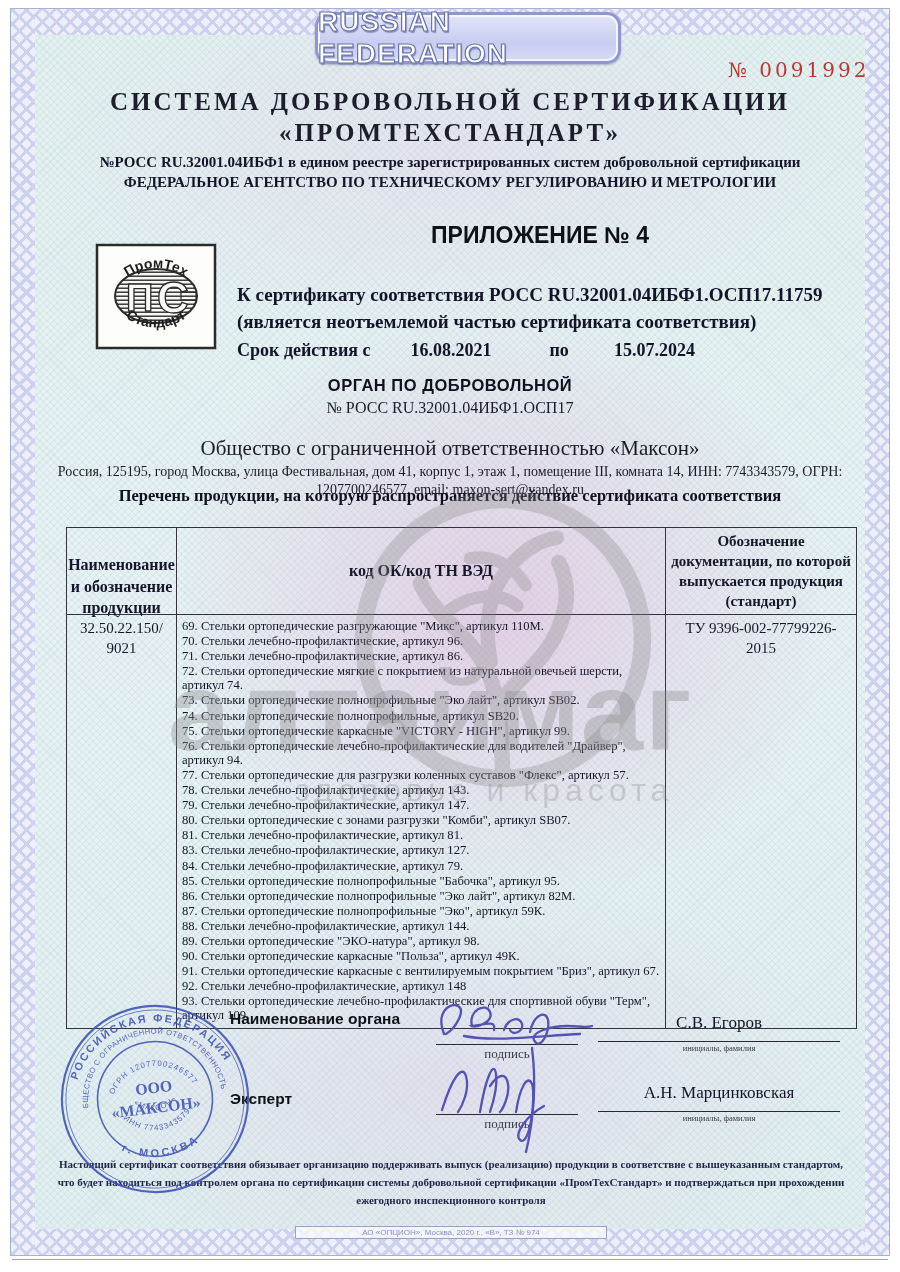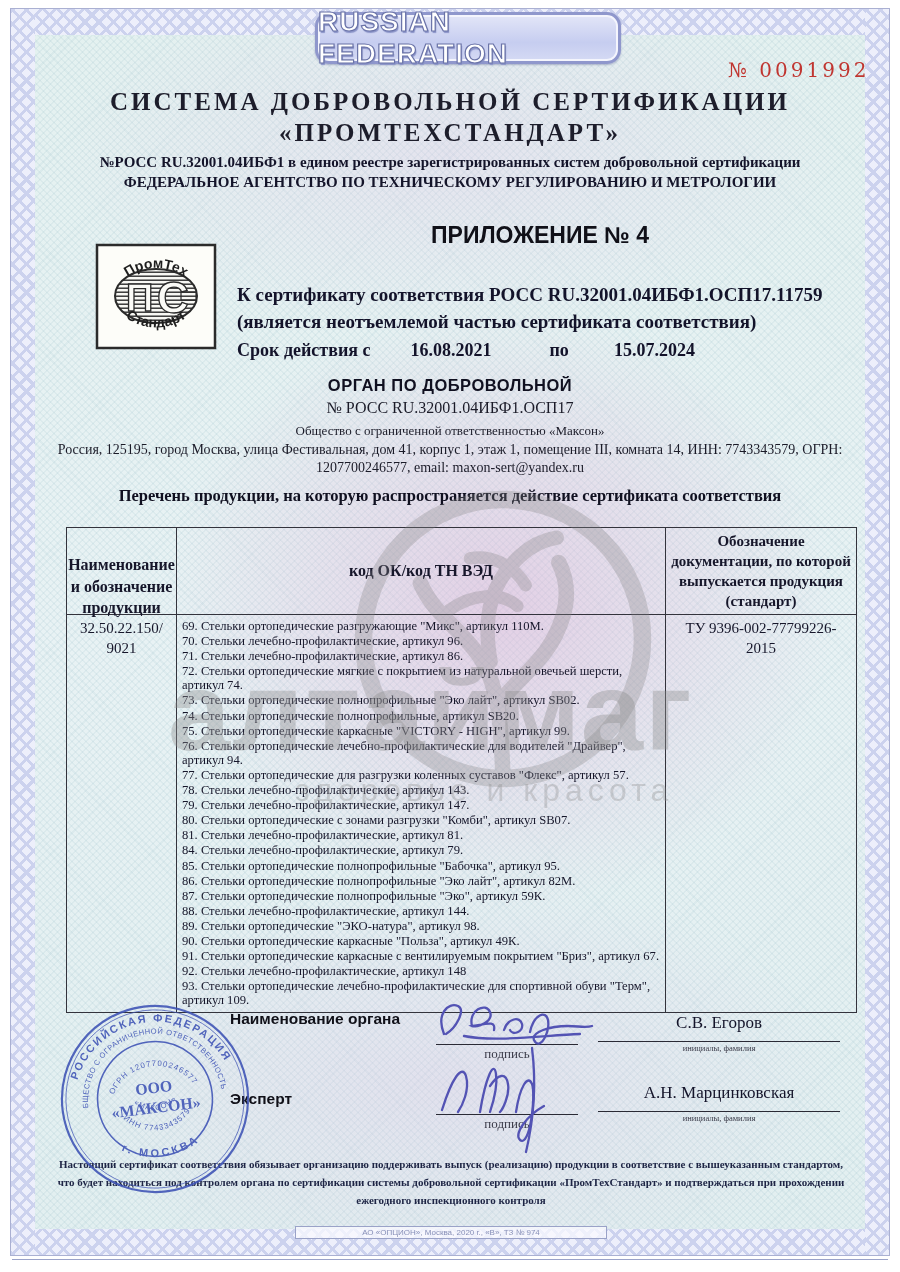--- a/index.html
+++ b/index.html
@@ -59,21 +59,21 @@
       font-weight:bold;font-size:19px;line-height:1.4;color:#13132a;}
 
   .validity{position:absolute;left:237px;top:340px;z-index:3;display:flex;align-items:baseline;
       font-weight:bold;font-size:18px;color:#13132a;}
   .validity .v-from{margin-left:40px;} .validity .v-po{margin-left:58px;} .validity .v-to{margin-left:45px;}
 
   .org{position:absolute;left:55px;top:376px;width:790px;text-align:center;z-index:3;}
   .org-head{font-family:"Liberation Sans","DejaVu Sans",sans-serif;font-weight:bold;font-size:16.5px;
       letter-spacing:.5px;color:#101020;}
   .org-number{font-size:16px;margin-top:4px;}
-  .org-name{font-size:13px;margin-top:6px;}
+  .org-name{font-size:21px;margin-top:19px;}
   .org-address{font-size:14px;margin-top:2px;line-height:1.25;}
 
   .list-head{position:absolute;left:55px;top:486px;width:790px;text-align:center;z-index:3;
       font-weight:bold;font-size:16.5px;color:#101020;}
 
   
   .ptable{position:absolute;left:66px;top:527px;width:789px;z-index:2;
       border:1.5px solid #33333c;background:rgba(255,255,255,0.0);}
   .trow{display:grid;grid-template-columns:110px 489px 190px;}
   .trow.head{border-bottom:1.5px solid #33333c;}
@@ -216,20 +216,21 @@
           <div class="product-line">72. Стельки ортопедические мягкие с покрытием из натуральной овечьей шерсти, артикул 74.</div>
           <div class="product-line">73. Стельки ортопедические полнопрофильные "Эко лайт", артикул SB02.</div>
           <div class="product-line">74. Стельки ортопедические полнопрофильные, артикул SB20.</div>
           <div class="product-line">75. Стельки ортопедические каркасные "VICTORY - HIGH", артикул 99.</div>
           <div class="product-line">76. Стельки ортопедические лечебно-профилактические для водителей "Драйвер", артикул 94.</div>
           <div class="product-line">77. Стельки ортопедические для разгрузки коленных суставов "Флекс", артикул 57.</div>
           <div class="product-line">78. Стельки лечебно-профилактические, артикул 143.</div>
           <div class="product-line">79. Стельки лечебно-профилактические, артикул 147.</div>
           <div class="product-line">80. Стельки ортопедические с зонами разгрузки "Комби", артикул SB07.</div>
           <div class="product-line">81. Стельки лечебно-профилактические, артикул 81.</div>
+          <div class="product-line">83. Стельки лечебно-профилактические, артикул 127.</div>
           <div class="product-line">84. Стельки лечебно-профилактические, артикул 79.</div>
           <div class="product-line">85. Стельки ортопедические полнопрофильные "Бабочка", артикул 95.</div>
           <div class="product-line">86. Стельки ортопедические полнопрофильные "Эко лайт", артикул 82М.</div>
           <div class="product-line">87. Стельки ортопедические полнопрофильные "Эко", артикул 59К.</div>
           <div class="product-line">88. Стельки лечебно-профилактические, артикул 144.</div>
           <div class="product-line">89. Стельки ортопедические "ЭКО-натура", артикул 98.</div>
           <div class="product-line">90. Стельки ортопедические каркасные "Польза", артикул 49К.</div>
           <div class="product-line">91. Стельки ортопедические каркасные с вентилируемым покрытием "Бриз", артикул 67.</div>
           <div class="product-line">92. Стельки лечебно-профилактические, артикул 148</div>
           <div class="product-line">93. Стельки ортопедические лечебно-профилактические для спортивной обуви "Терм", артикул 109.</div>

